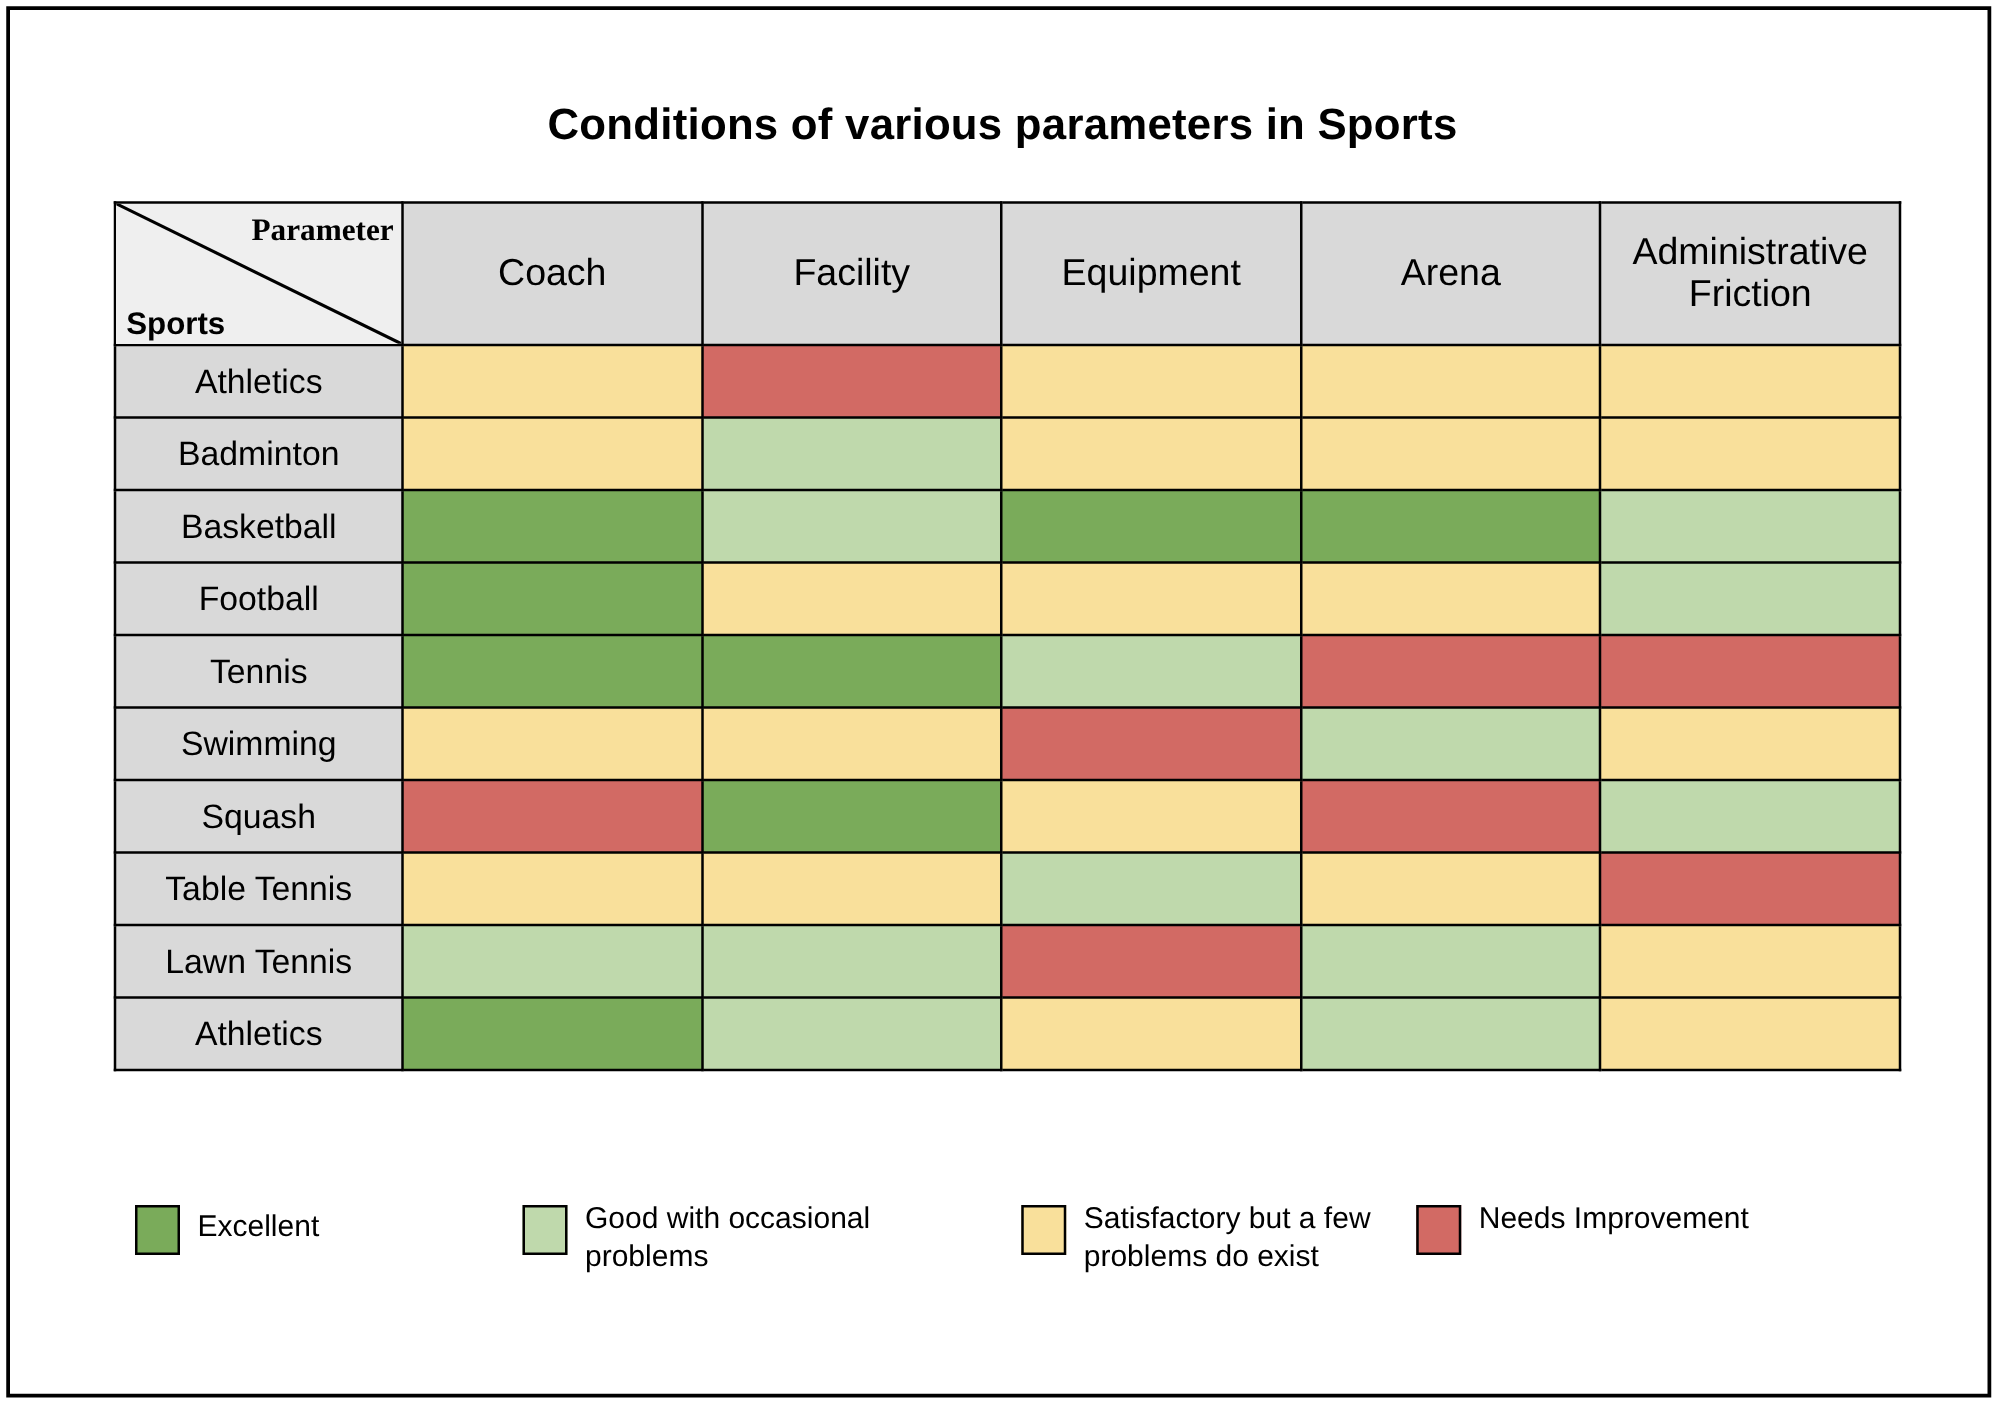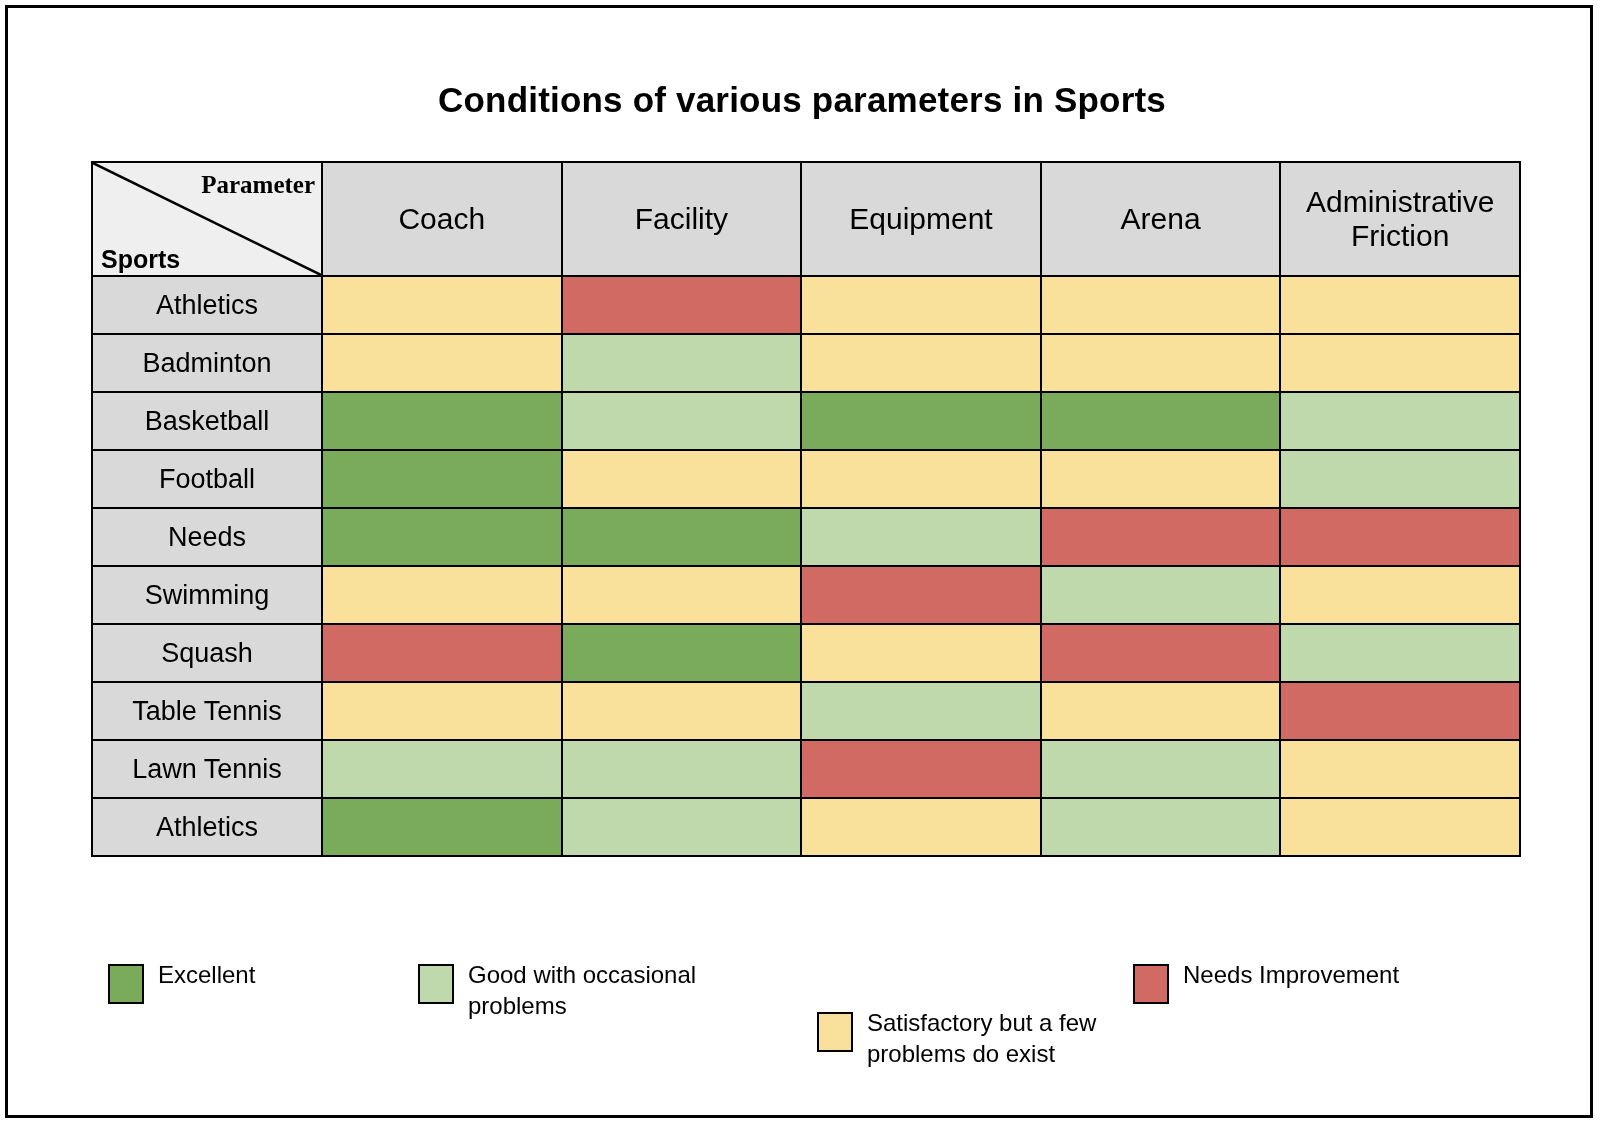--- a/index.html
+++ b/index.html
@@ -111,23 +111,23 @@
     top: 952px;
     width: 1420px;
     display: flex;
     align-items: flex-start;
   }
   .legend-item {
     display: flex;
     align-items: flex-start;
     gap: 14px;
   }
-  .legend-item.i0 { width: 310px; }
+  .legend-item.i0 { width: 310px; align-items: center; }
   .legend-item.i1 { width: 399px; }
-  .legend-item.i2 { width: 316px; margin-top: 48px; }
+  .legend-item.i2 { width: 316px; }
   .legend-item.i3 { width: 330px; }
   .legend-swatch {
     width: 36px;
     height: 40px;
     border: 2px solid #000;
     box-sizing: border-box;
     flex: 0 0 auto;
     margin-top: 4px;
   }
   .legend-label {
@@ -188,21 +188,21 @@
         </tr>
         <tr>
           <td class="row-head">Football</td>
           <td class="cell" title="Excellent" style="background: rgb(122, 171, 90);"></td>
           <td class="cell" title="Satisfactory but a few problems do exist" style="background: rgb(249, 224, 155);"></td>
           <td class="cell" title="Satisfactory but a few problems do exist" style="background: rgb(249, 224, 155);"></td>
           <td class="cell" title="Satisfactory but a few problems do exist" style="background: rgb(249, 224, 155);"></td>
           <td class="cell" title="Good with occasional problems" style="background: rgb(191, 217, 172);"></td>
         </tr>
         <tr>
-          <td class="row-head">Needs</td>
+          <td class="row-head">Tennis</td>
           <td class="cell" title="Excellent" style="background: rgb(122, 171, 90);"></td>
           <td class="cell" title="Excellent" style="background: rgb(122, 171, 90);"></td>
           <td class="cell" title="Good with occasional problems" style="background: rgb(191, 217, 172);"></td>
           <td class="cell" title="Needs Improvement" style="background: rgb(210, 106, 100);"></td>
           <td class="cell" title="Needs Improvement" style="background: rgb(210, 106, 100);"></td>
         </tr>
         <tr>
           <td class="row-head">Swimming</td>
           <td class="cell" title="Satisfactory but a few problems do exist" style="background: rgb(249, 224, 155);"></td>
           <td class="cell" title="Satisfactory but a few problems do exist" style="background: rgb(249, 224, 155);"></td>

